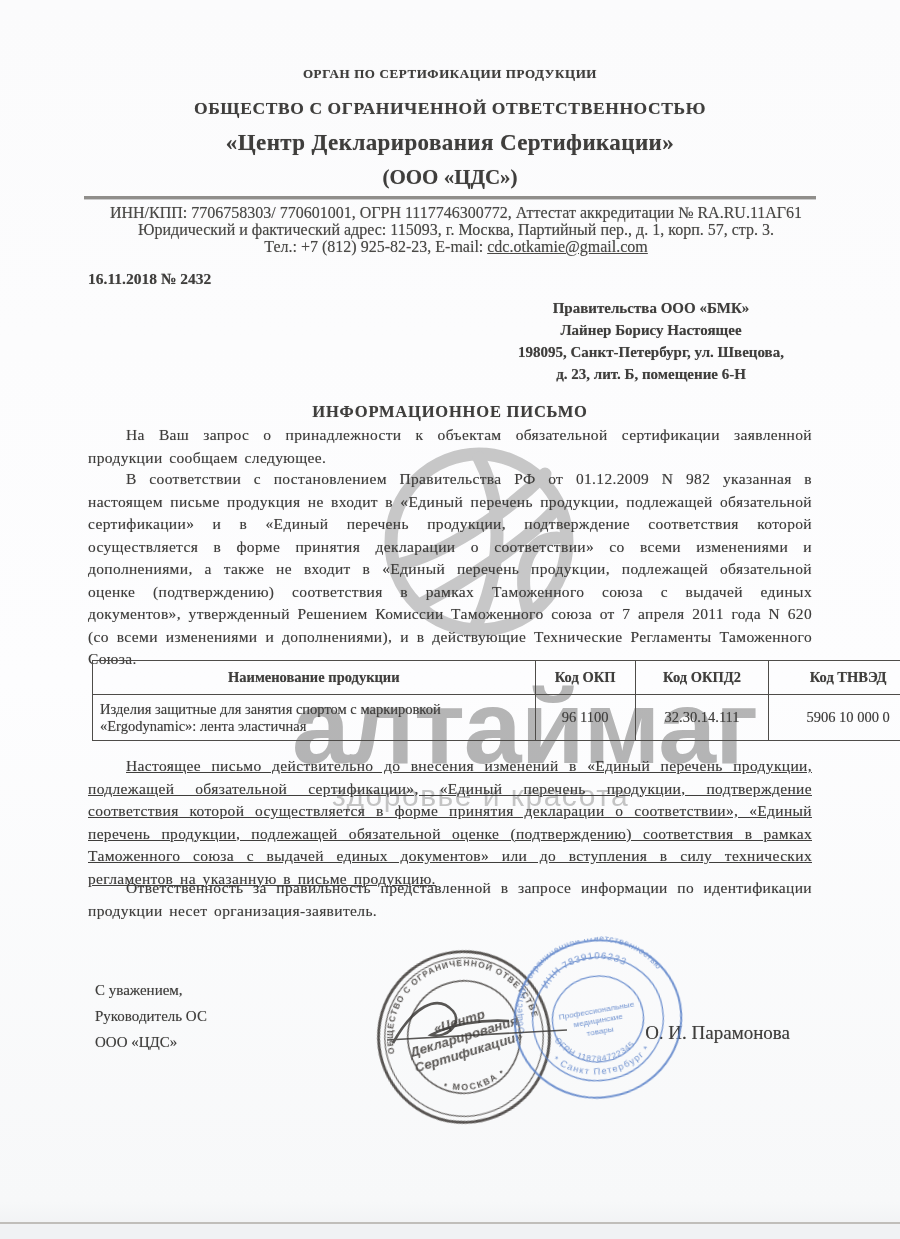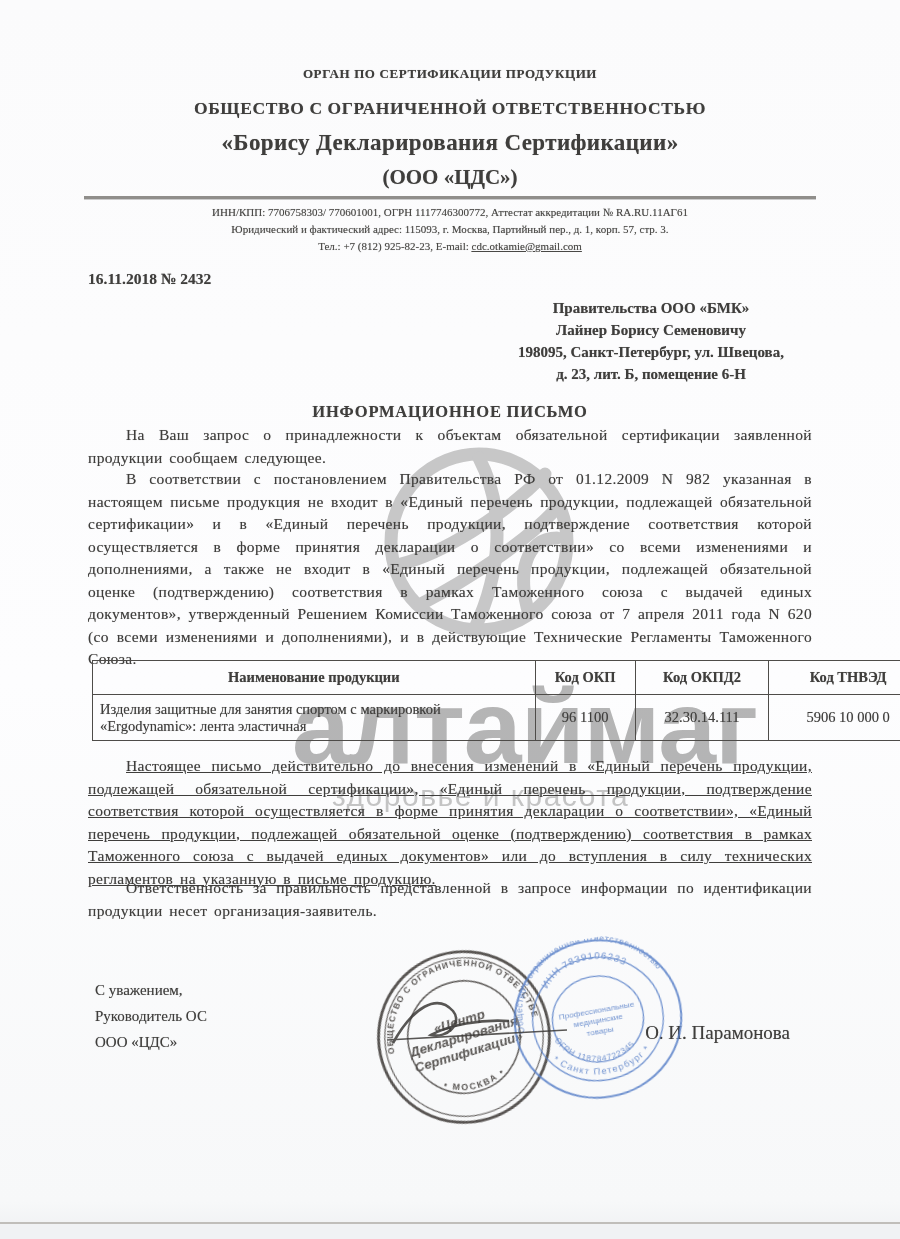--- a/index.html
+++ b/index.html
@@ -10,21 +10,21 @@
     font-family:"Liberation Serif", serif; color:#3f3e3c;
   }
   .doc-text { text-shadow:0 0 0.7px rgba(80,80,80,0.55); }
   .abs { position:absolute; }
   .center { text-align:center; }
   .hdr1 { top:66px; left:0; width:100%; font-size:13px; font-weight:bold; letter-spacing:0.6px; }
   .hdr2 { top:98px; left:0; width:100%; font-size:17.5px; font-weight:bold; letter-spacing:0.6px; }
   .hdr3 { top:130px; left:0; width:100%; font-size:23px; font-weight:bold; letter-spacing:0.4px; }
   .hdr4 { top:165px; left:0; width:100%; font-size:21px; font-weight:bold; }
   .rule { top:196px; left:84px; width:732px; height:3px; background:#6d6a66; opacity:.75; box-shadow:0 1px 0 rgba(90,90,90,.4); }
-  .reqs { top:204px; left:90px; width:720px; font-size:11px; line-height:17px; color:#4a4946;font-family:Liberation Serif, serif; }
+  .reqs { top:204px; left:96px; width:720px; font-size:16px; line-height:17px; color:#4a4946;font-family:Liberation Serif, serif; }
   .reqs a { color:#4a4946; text-decoration:underline; }
   .dateline { top:270px; left:88px; font-size:15.5px; font-weight:600; }
   .recipient { top:297px; left:485px; width:332px; text-align:center; font-size:15px; font-weight:bold; line-height:22px; }
   .title { top:402px; left:0; width:100%; font-size:16.5px; font-weight:bold; letter-spacing:0.8px; }
   .para { left:88px; width:724px; font-size:15.5px; line-height:22.5px; text-align:justify; text-indent:38px; letter-spacing:0.35px; word-spacing:2.5px; }
   .p1 { top:424px; }
   .p2 { top:468px; }
   .p3 { top:755px;text-decoration:underline; }
   .p4 { top:877px; }
   table.codes { position:absolute; top:660px; left:92px; width:836px; border-collapse:collapse; font-size:14.5px; }
@@ -64,35 +64,35 @@
       <path d="M 96,186 C 122,130 127,68 100,16"></path>
       <path d="M 150,172 C 138,132 146,96 178,96"></path>
     </g>
   </svg>
 
   <div class="abs wm-big">алтаймаг</div>
   <div class="abs wm-sub">здоровье и красота</div>
 
   <div class="abs center hdr1 doc-text">ОРГАН ПО СЕРТИФИКАЦИИ ПРОДУКЦИИ</div>
   <div class="abs center hdr2 doc-text">ОБЩЕСТВО С ОГРАНИЧЕННОЙ ОТВЕТСТВЕННОСТЬЮ</div>
-  <div class="abs center hdr3 doc-text">«Борису Декларирования Сертификации»</div>
+  <div class="abs center hdr3 doc-text">«Центр Декларирования Сертификации»</div>
   <div class="abs center hdr4 doc-text">(ООО «ЦДС»)</div>
   <div class="abs rule"></div>
 
   <div class="abs center reqs doc-text">
     <div>ИНН/КПП: 7706758303/ 770601001, ОГРН 1117746300772, Аттестат аккредитации № RA.RU.11АГ61</div>
     <div>Юридический и фактический адрес: 115093, г. Москва, Партийный пер., д. 1, корп. 57, стр. 3.</div>
     <div><span>Тел.: +7 (812) 925-82-23, E-mail: </span><a>cdc.otkamie@gmail.com</a></div>
   </div>
 
   <div class="abs dateline doc-text">16.11.2018 № 2432</div>
 
   <div class="abs recipient doc-text">
     <div>Правительства ООО «БМК»</div>
-    <div>Лайнер Борису Семеновичу</div>
+    <div>Лайнер Борису Настоящее</div>
     <div>198095, Санкт-Петербург, ул. Швецова,</div>
     <div>д. 23, лит. Б, помещение 6-Н</div>
   </div>
 
   <div class="abs center title doc-text">ИНФОРМАЦИОННОЕ ПИСЬМО</div>
   <div class="abs para p1 doc-text">На Ваш запрос о принадлежности к объектам обязательной сертификации заявленной продукции сообщаем следующее.</div>
   <div class="abs para p2 doc-text">В соответствии с постановлением Правительства РФ от 01.12.2009 N 982 указанная в настоящем письме продукция не входит в «Единый перечень продукции, подлежащей обязательной сертификации» и в «Единый перечень продукции, подтверждение соответствия которой осуществляется в форме принятия декларации о соответствии» со всеми изменениями и дополнениями, а также не входит в «Единый перечень продукции, подлежащей обязательной оценке (подтверждению) соответствия в рамках Таможенного союза с выдачей единых документов», утвержденный Решением Комиссии Таможенного союза от 7 апреля 2011 года N 620 (со всеми изменениями и дополнениями), и в действующие Технические Регламенты Таможенного Союза.</div>
 
   <table class="codes doc-text">
     <thead>

